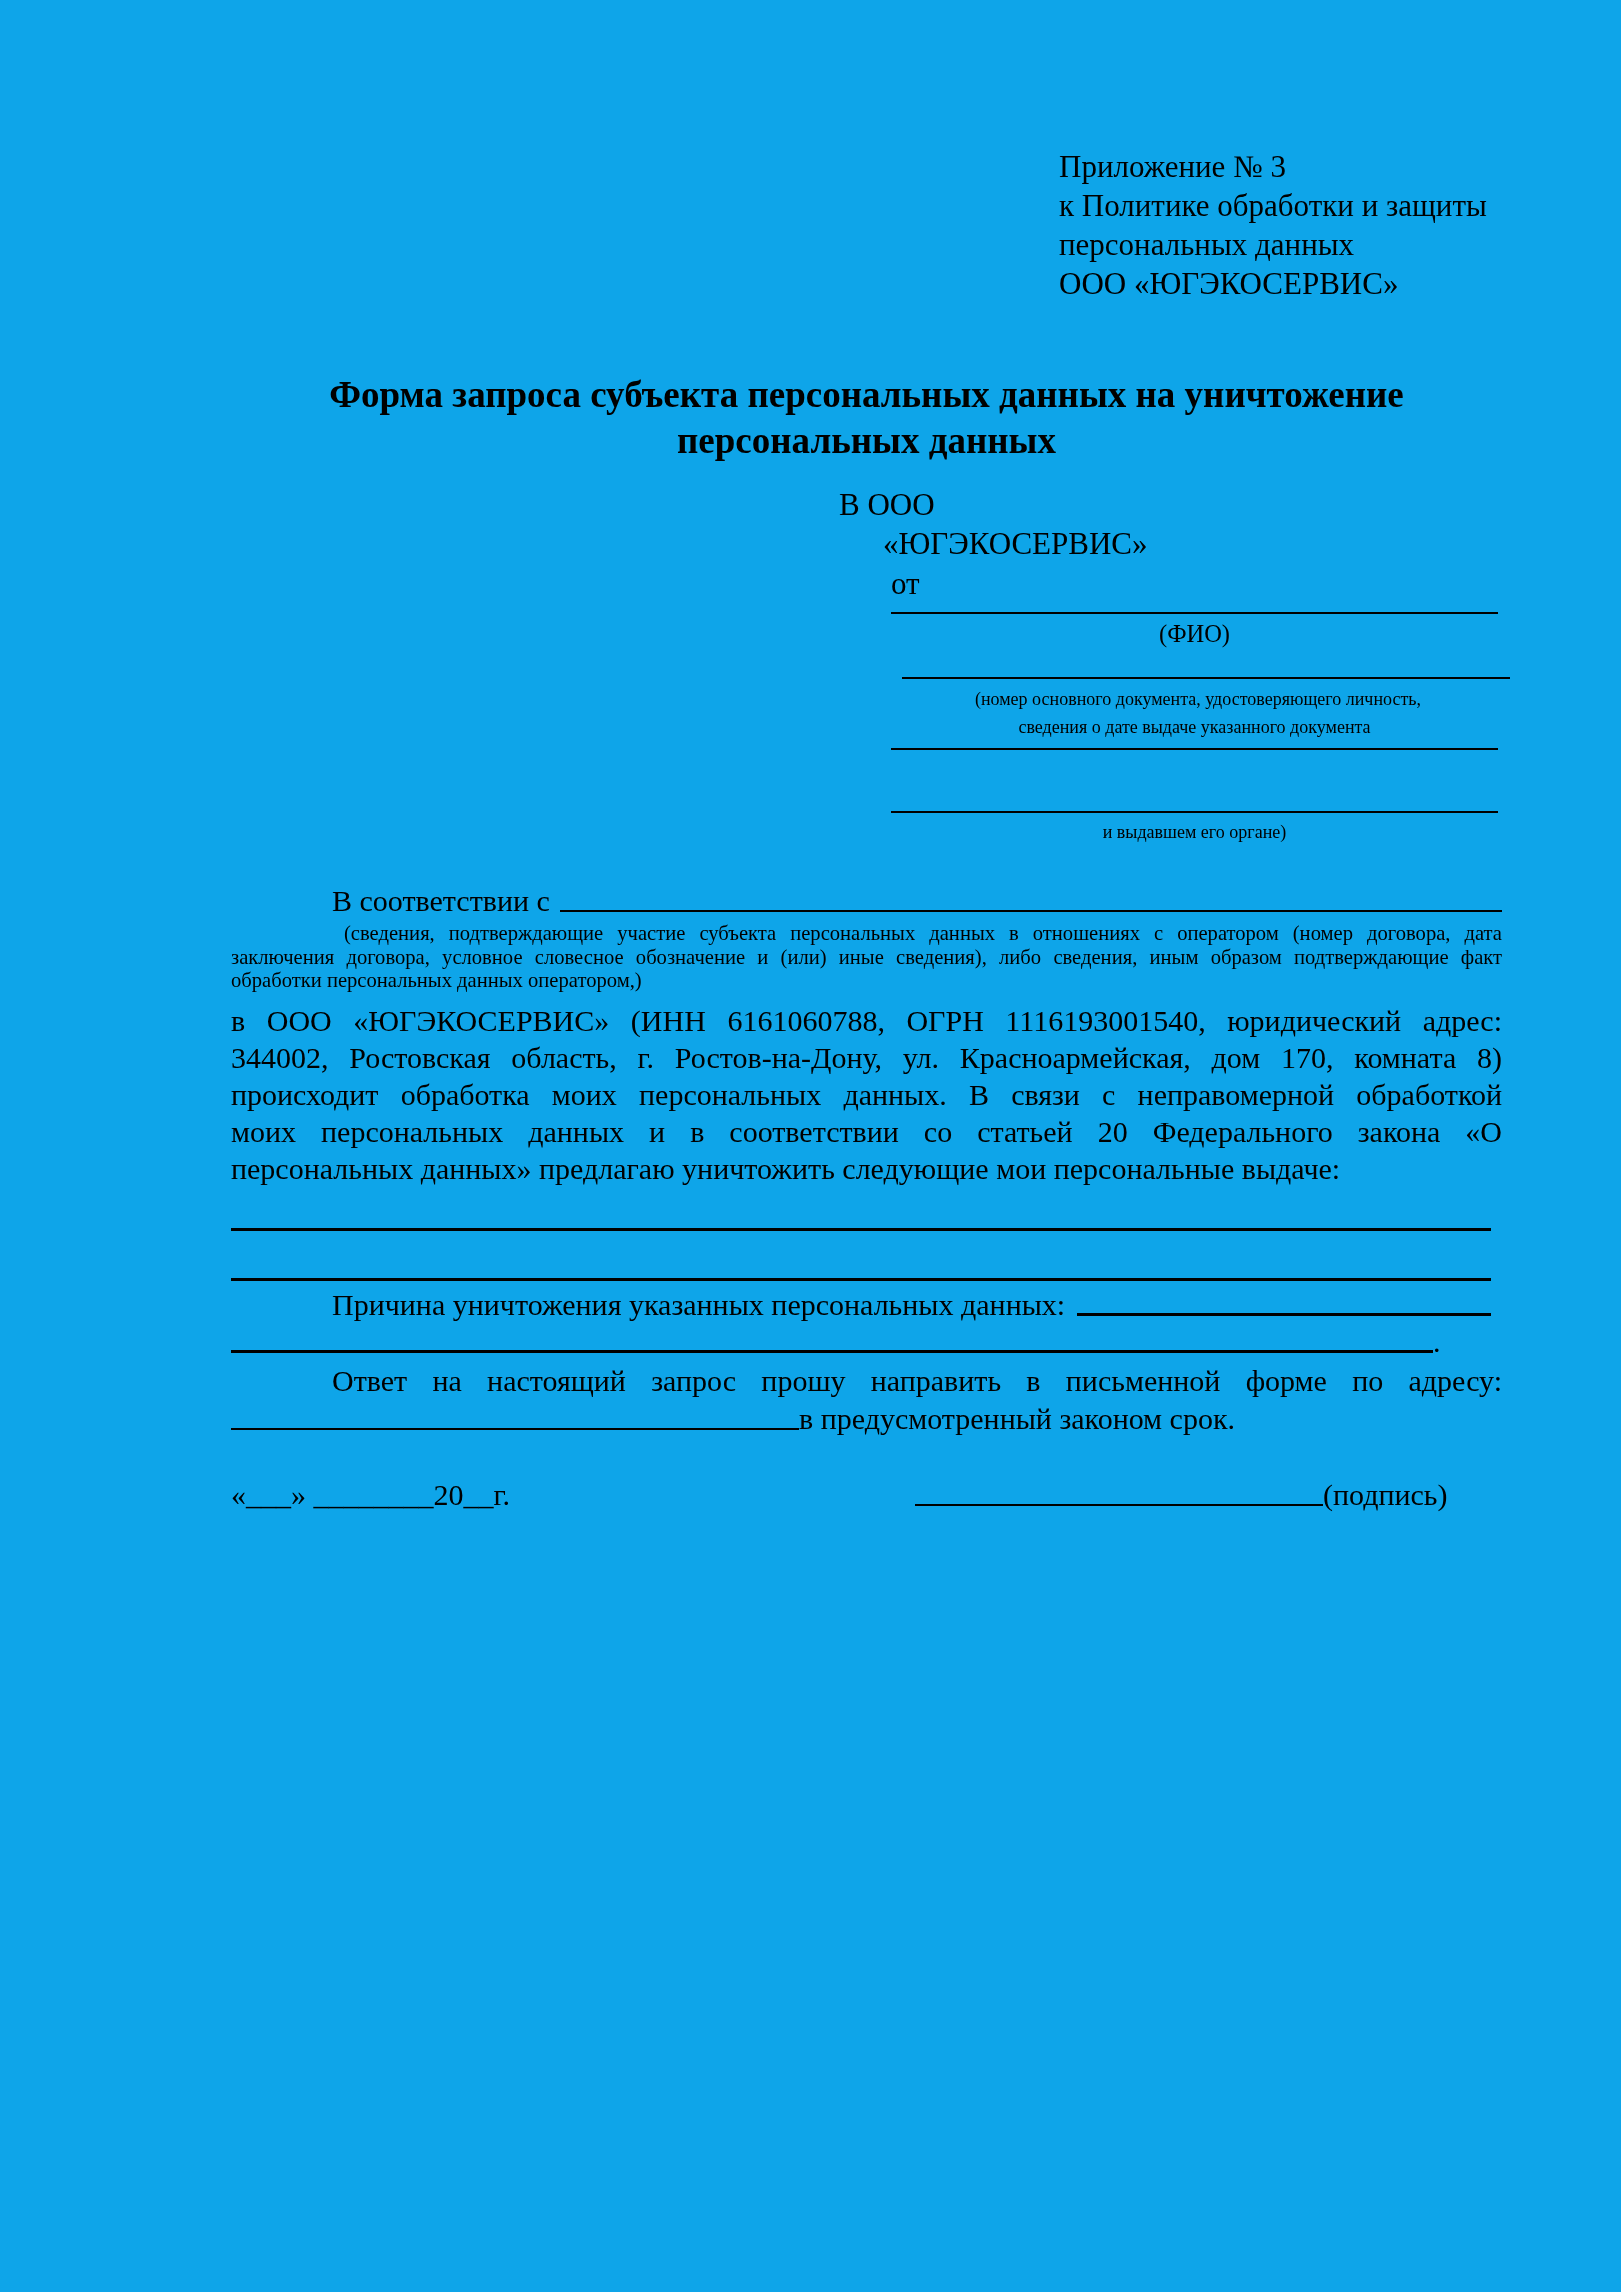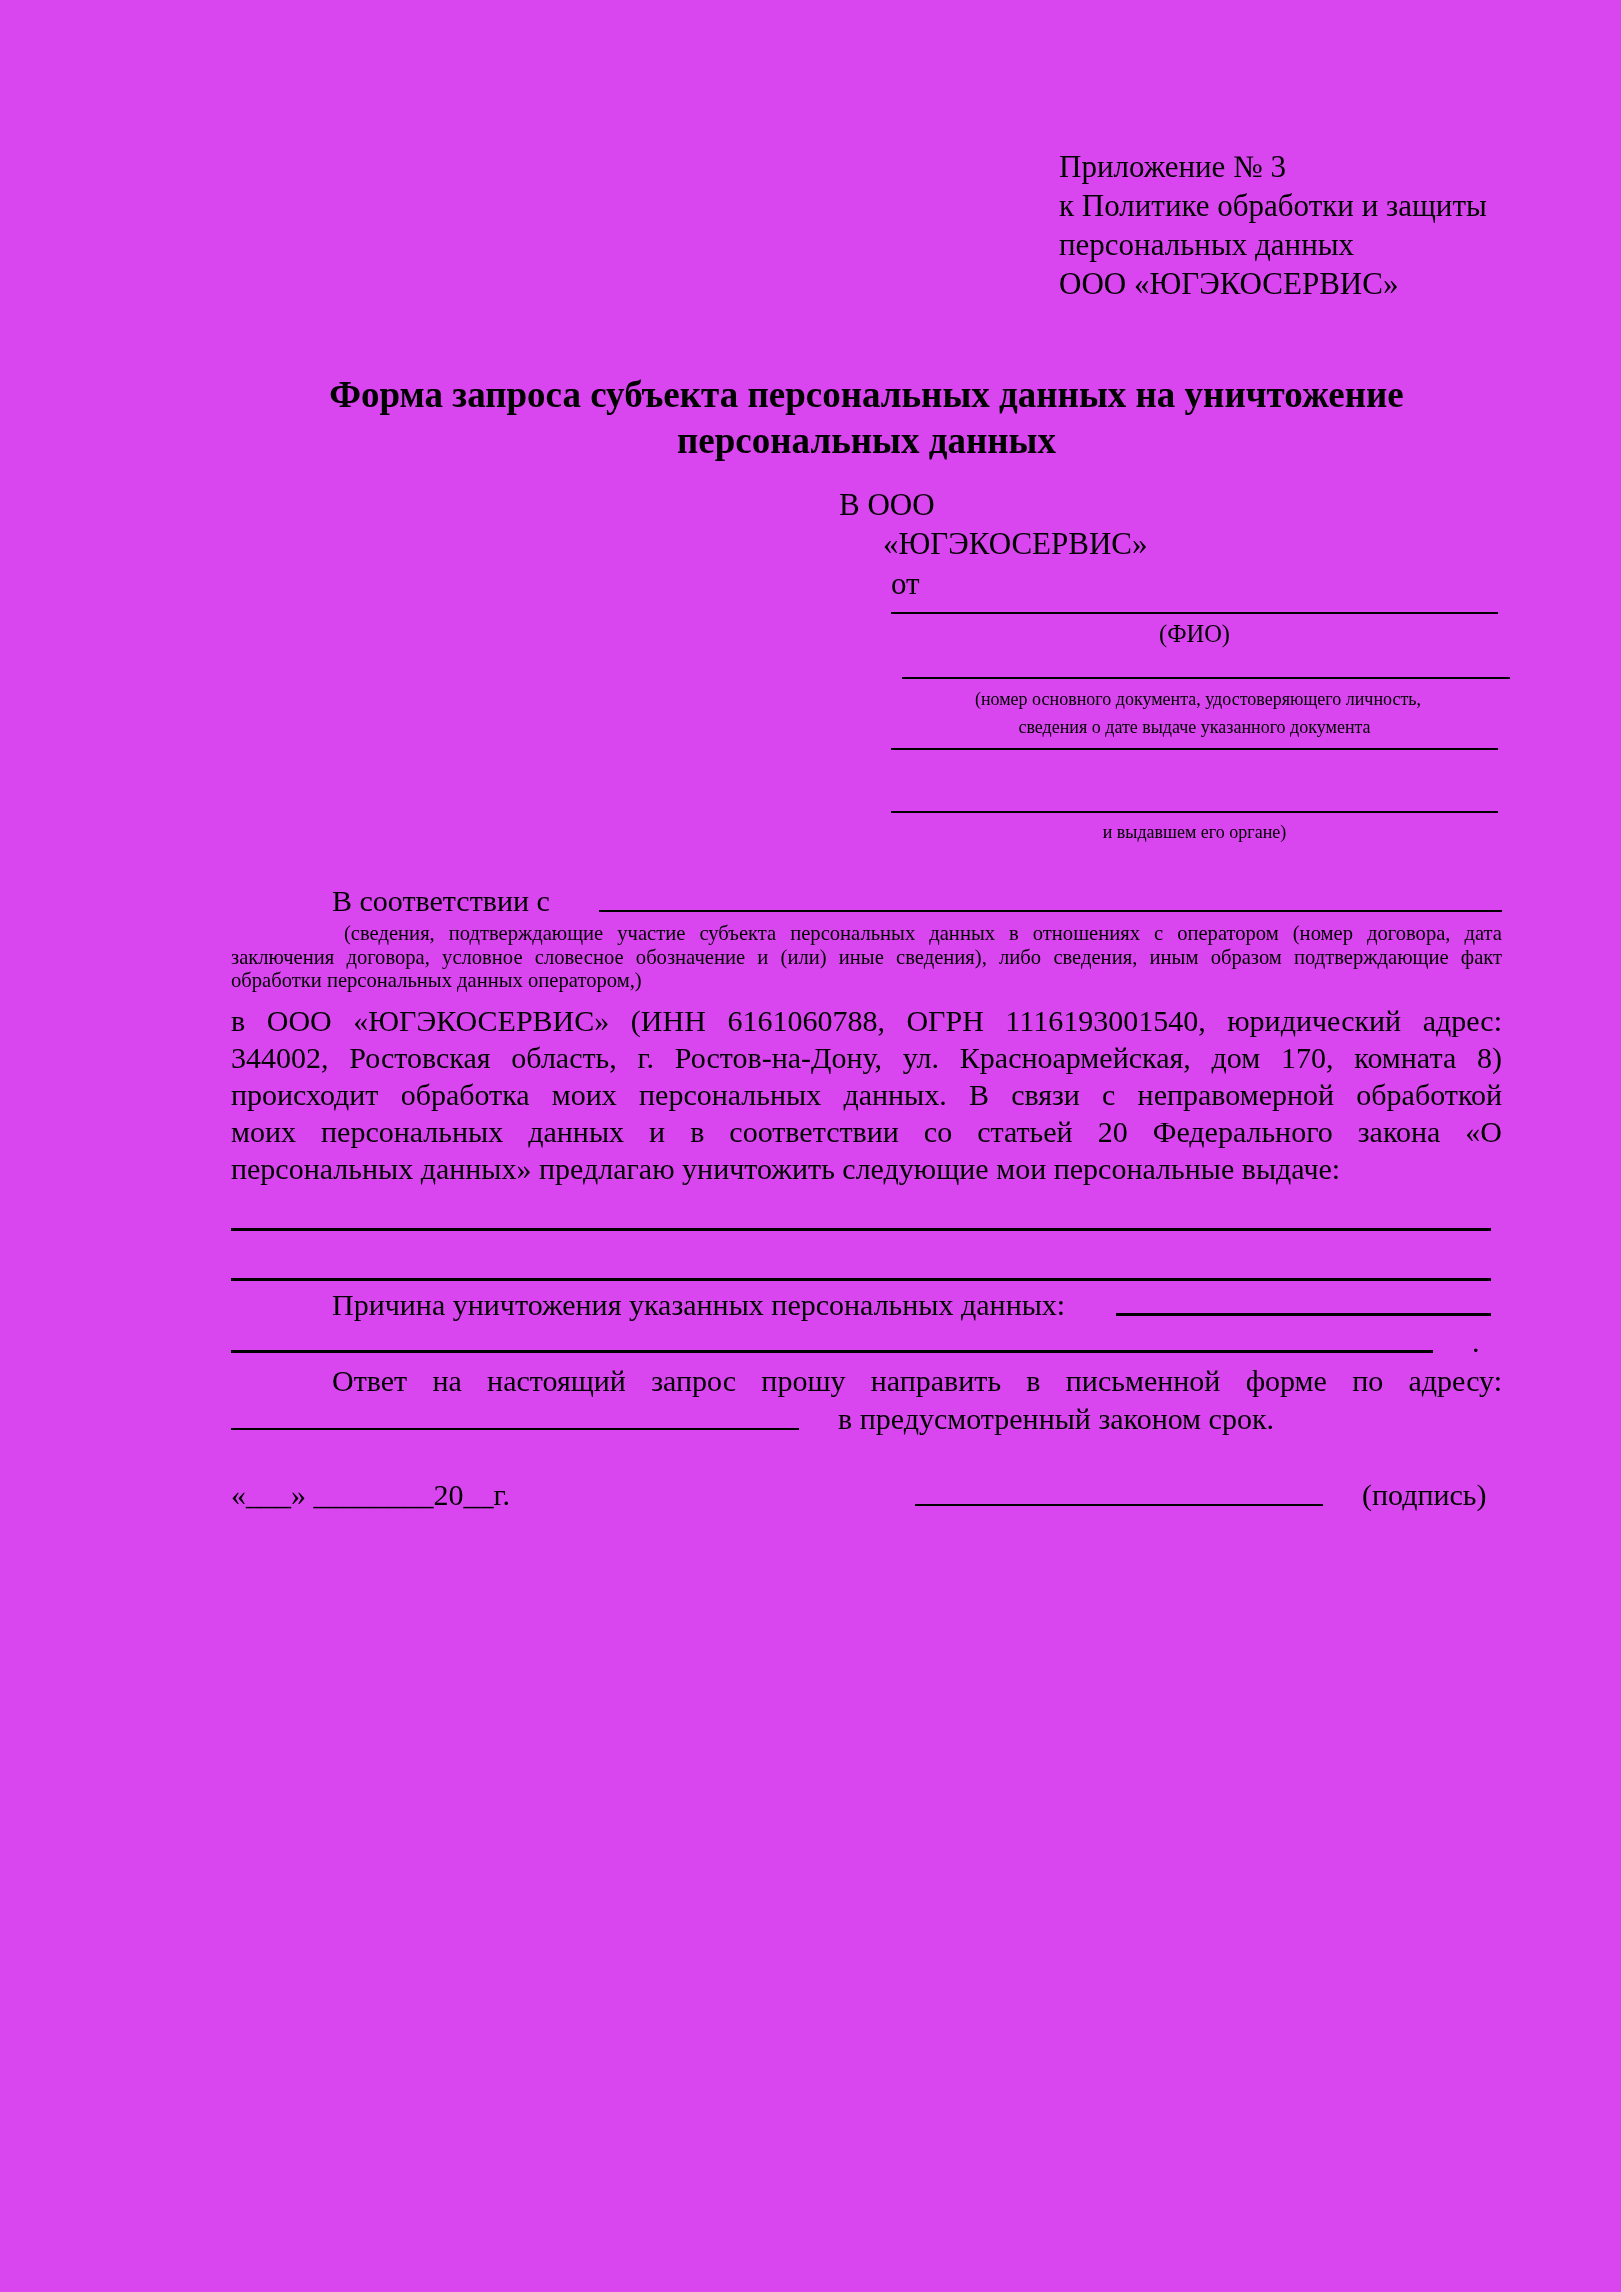--- a/index.html
+++ b/index.html
@@ -1,21 +1,21 @@
 <!DOCTYPE html>
 <html><head>
 <meta charset="utf-8">
 <style>
   html, body { margin: 0; padding: 0; background: #777; }
   .page {
     position: relative;
     width: 1621px;
     height: 2293px;
     margin: 0 auto;
-    background: #d946ef;
+    background: #0ea5e9;
     color: #000000;
     font-family: "Liberation Serif", "DejaVu Serif", serif;
     overflow: hidden;
   }
   .abs { position: absolute; }
 
   
   .appendix { left: 1059px; top: 147px; font-size: 31px; line-height: 39px; white-space: nowrap; }
 
   
@@ -34,21 +34,21 @@
   .fl-2 { left: 902px; top: 677px; width: 608px; }
   .fl-3 { left: 891px; top: 748px; width: 607px; }
   .fl-4 { left: 891px; top: 811px; width: 607px; }
   .caption { text-align: center; font-size: 18px; line-height: 27.4px; white-space: nowrap; }
   .cap-1 { left: 891px; top: 620px; width: 607px; font-size: 24.5px; }
   .cap-2 { left: 887px; top: 686px; width: 622px; }
   .cap-3 { left: 891px; top: 714px; width: 607px; }
   .cap-4 { left: 891px; top: 819px; width: 607px; }
 
   
-  .bodytext { font-size: 30px; line-height: 37px; gap: 39px; }
+  .bodytext { font-size: 30px; line-height: 37px; }
   .row { display: flex; align-items: flex-end; }
   .fill { flex: 1 1 auto; border-bottom: 2.9px solid #000; margin-bottom: 6.9px; height: 0; }
 
   
   .accordance-row { left: 231px; top: 882px; width: 1271px; height: 37px; }
   .accordance-row .lbl { padding-left: 101px; white-space: nowrap; }
   .accordance-row .fill { margin-left: 9.8px; }
 
   
   .note { left: 231px; top: 922px; width: 1271px; font-size: 20.6px; line-height: 23.5px; }

